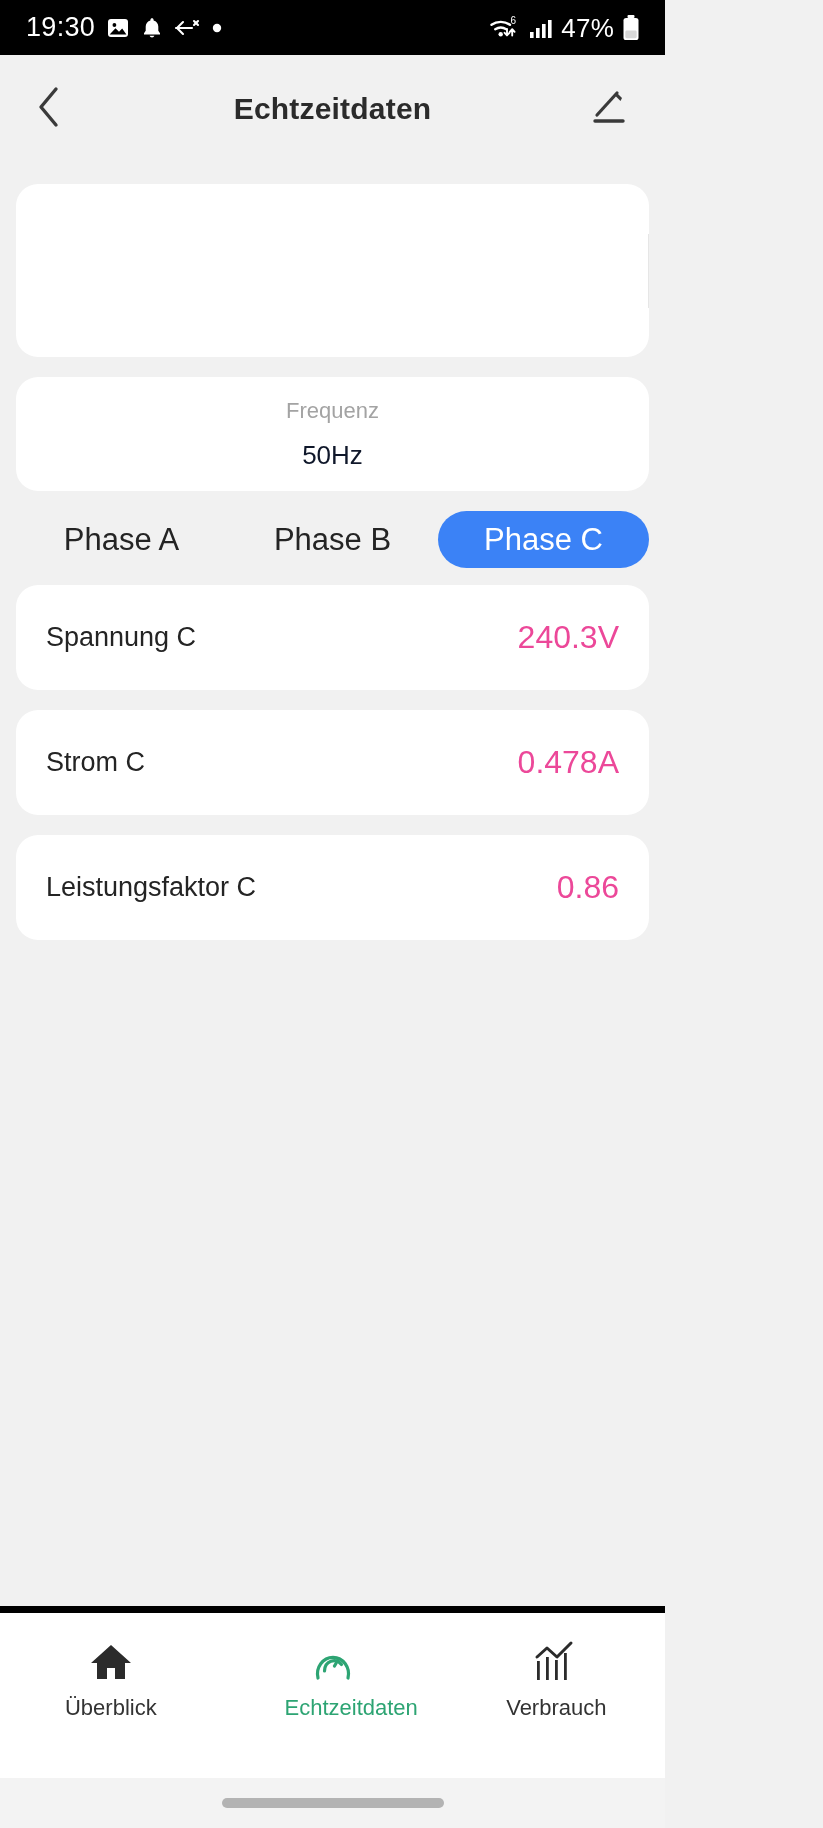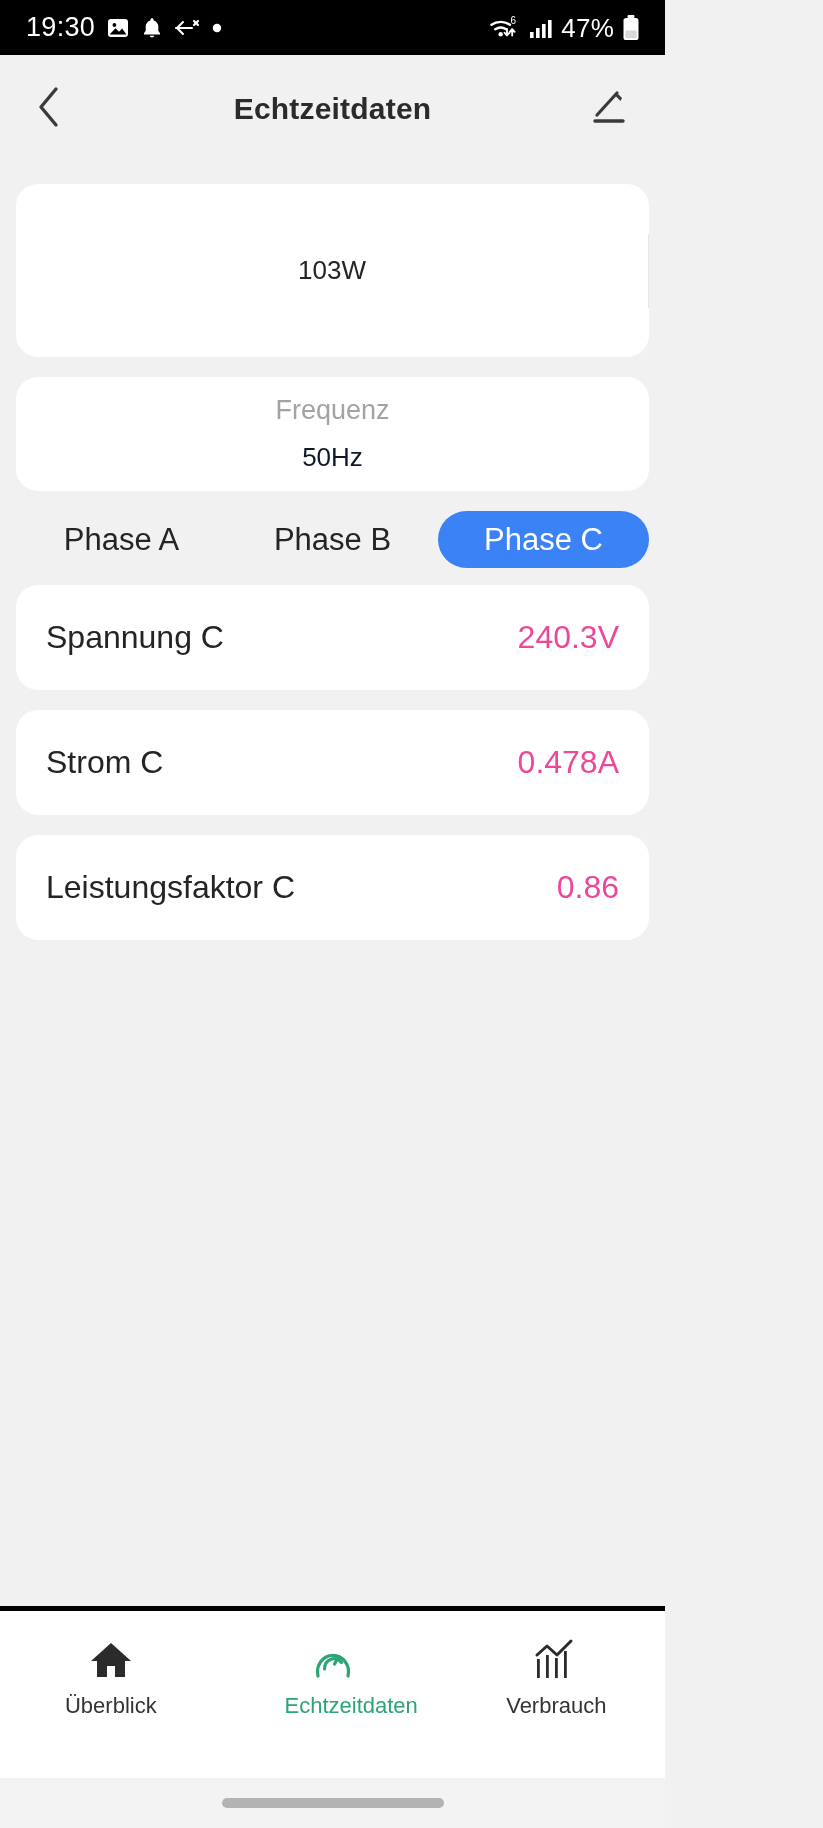--- a/index.html
+++ b/index.html
@@ -100,21 +100,21 @@
   }
 
   
   .freq {
     height: 114px;
     display:flex;
     flex-direction: column;
     align-items:center;
     justify-content:center;
   }
-  .freq .lbl { font-size: 27px; color:#a3a3a3; margin-bottom: 16px; }
+  .freq .lbl { font-size: 22px; color:#a3a3a3; margin-bottom: 16px; }
   .freq .val { font-size: 26px; color:#0f172a; }
 
   
   .tabs {
     display: flex;
     margin: 11px 0 17px 0;
     height: 57px;
   }
   .tab {
     flex: 1;
@@ -133,32 +133,32 @@
   }
 
   
   .metric {
     height: 105px;
     display: flex;
     align-items: center;
     justify-content: space-between;
     padding: 0 30px;
   }
-  .metric .k { font-size: 32px; color: #242424; }
+  .metric .k { font-size: 27px; color: #242424; }
   .metric .v { font-size: 32px; color: #ec4899; }
 
   
   .bottomnav {
     flex: 0 0 auto;
     height: 172px;
     background: #ffffff;
     display: flex;
     align-items: flex-start;
     padding-top: 26px;
-    border-top: 5px solid #000000;
+    border-top: 7px solid #000000;
   }
   .navitem {
     flex: 1;
     display: flex;
     flex-direction: column;
     align-items: center;
     cursor: pointer;
     gap: 10px;
   }
   .navitem .navlbl {
@@ -269,21 +269,20 @@
           <path d="M6 35 H34" stroke="#3a3a3a" stroke-width="3.4" stroke-linecap="round"></path>
         </svg>
       </span>
     </div>
   </div>
 
   <div class="body">
 
     <div class="card summary">
       <div class="half">
-        <div class="val">103W</div>
       </div>
       <div class="vdiv"></div>
     </div>
 
     <div class="card freq">
       <div class="lbl">Frequenz</div>
       <div class="val">50Hz</div>
     </div>
 
     <div class="tabs">

